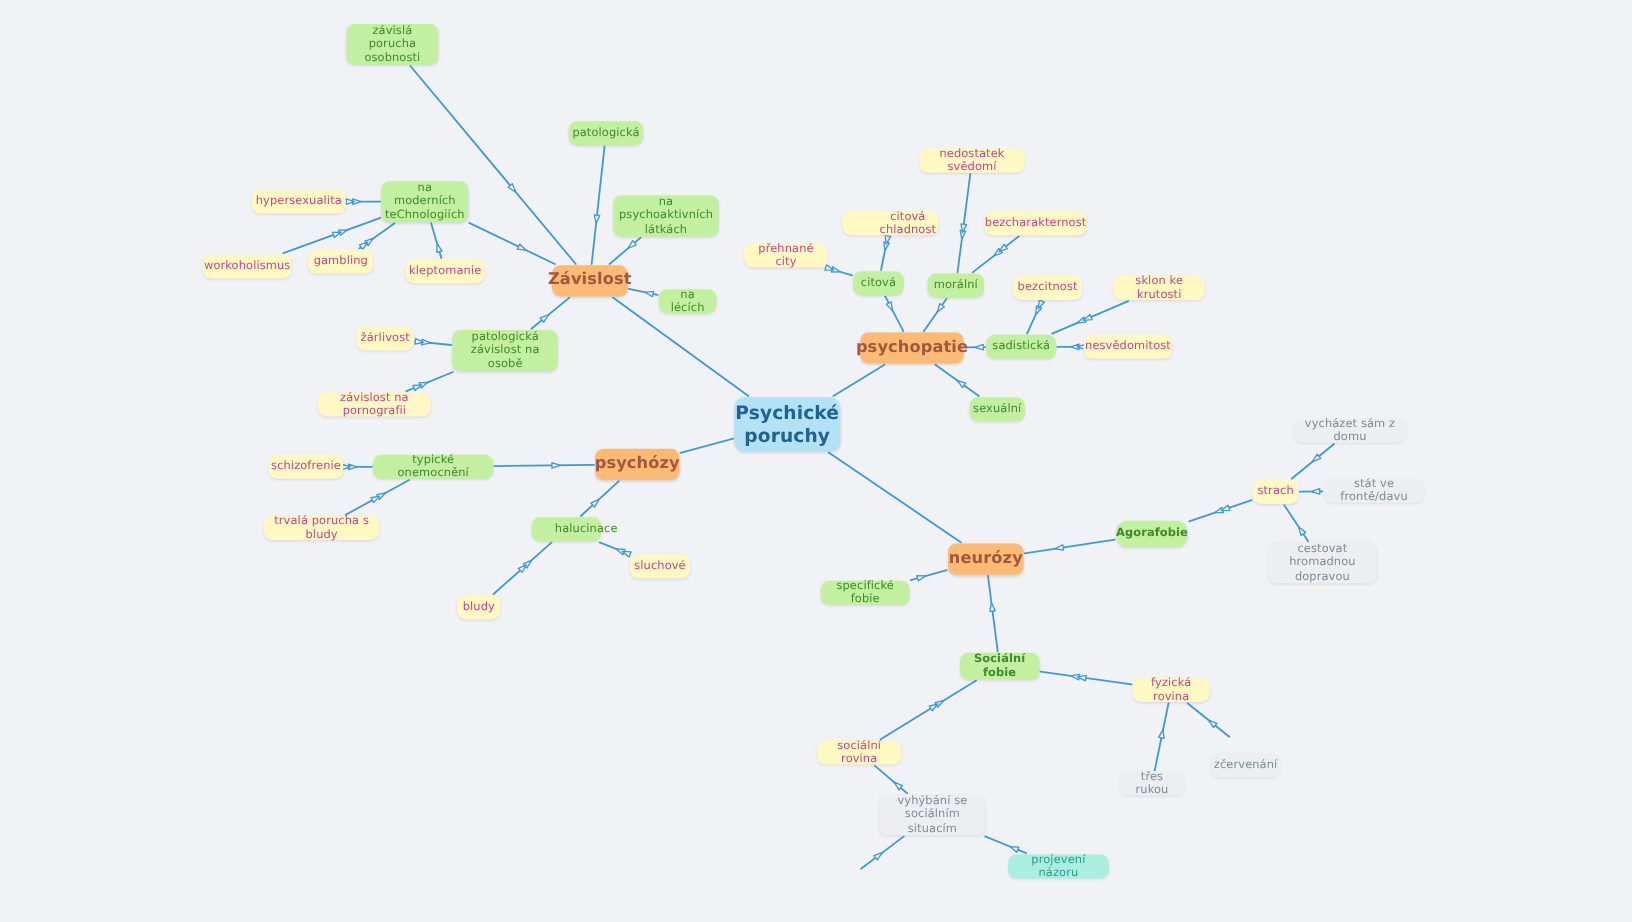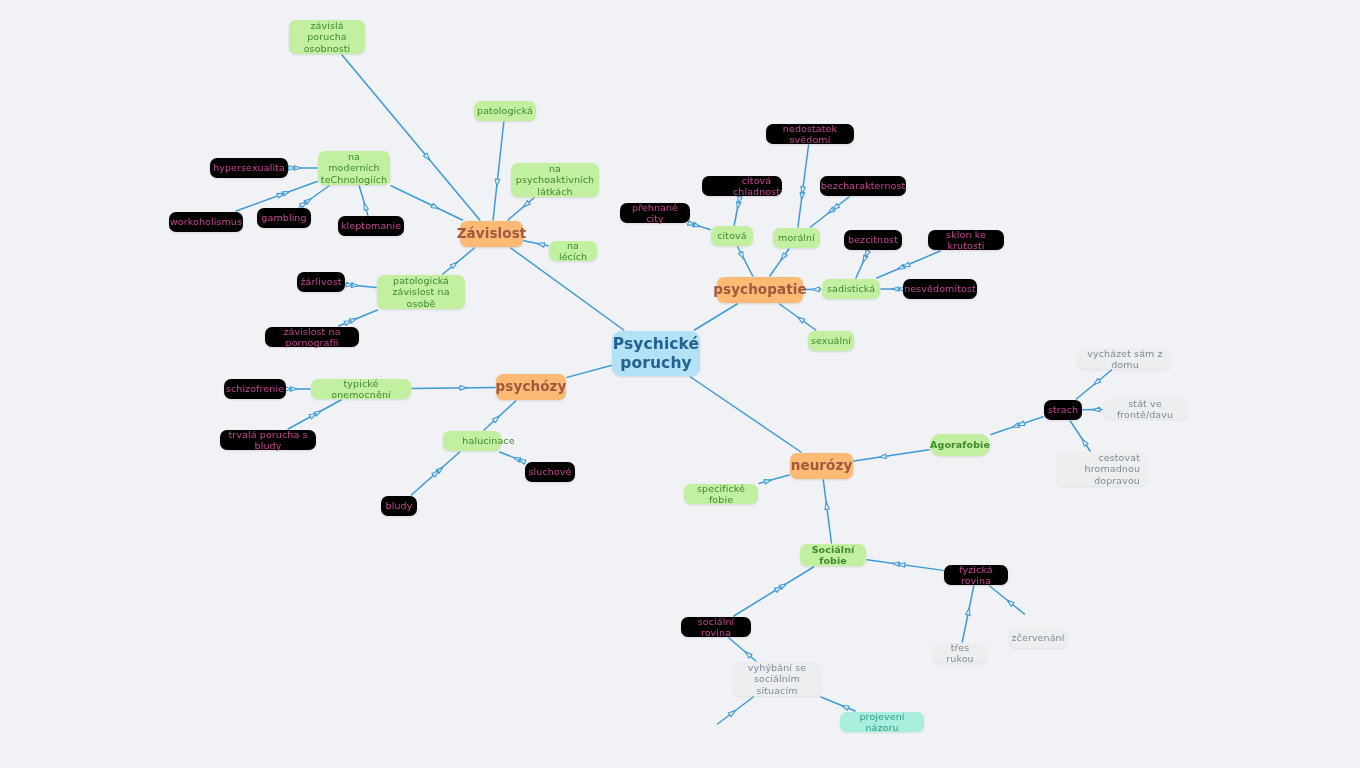--- a/index.html
+++ b/index.html
@@ -40,21 +40,21 @@
     font-weight:bold;font-size:13.5px;
     box-shadow:0 1px 2px rgba(120,80,60,.18);
   }
   .t-green{
     background:#c2efa0;color:#3f8a2a;
     font-size:9.5px;
     box-shadow:0 1px 2px rgba(80,120,60,.18);
   }
   .t-green.bold{font-weight:bold;}
   .t-pink{
-    background:#000000;color:#c2468f;
+    background:#fef9c3;color:#c2468f;
     font-size:9.5px;
     box-shadow:0 1px 2px rgba(140,70,110,.16);
   }
   .t-grey{
     background:#eceef0;color:#7d8b99;
     font-size:9.5px;
     box-shadow:0 1px 2px rgba(100,110,120,.12);
   }
   .t-teal{
     background:#aaeede;color:#2d9b8a;
@@ -308,21 +308,21 @@
     <div class="node t-green" style="left: 311px; top: 379px; width: 100px; height: 20px;">typické onemocnění</div>
     <div class="node t-pink" style="left: 220px; top: 430px; width: 96px; height: 20px;">trvalá porucha s bludy</div>
     <div class="node t-green" style="left: 443px; top: 431px; width: 58px; height: 20px; padding-left: 40px;">halucinace</div>
     <div class="node t-pink" style="left: 525px; top: 462px; width: 50px; height: 20px;">sluchové</div>
     <div class="node t-pink" style="left: 381px; top: 496px; width: 36px; height: 20px;">bludy</div>
     <div class="node t-green" style="left: 684px; top: 484px; width: 74px; height: 20px;">specifické fobie</div>
     <div class="node t-green bold" style="left: 930px; top: 434px; width: 60px; height: 22px; border-radius: 10px;">Agorafobie</div>
     <div class="node t-pink" style="left: 1044px; top: 400px; width: 38px; height: 20px;">strach</div>
     <div class="node t-grey" style="left: 1078px; top: 349px; width: 94px; height: 20px;">vycházet sám z domu</div>
     <div class="node t-grey" style="left: 1103px; top: 399px; width: 84px; height: 20px;">stát ve frontě/davu</div>
-    <div class="node t-grey" style="left: 1057px; top: 452px; width: 90px; height: 34px; text-align: right;">cestovat hromadnou
+    <div class="node t-grey" style="left: 1057px; top: 452px; width: 90px; height: 34px;">cestovat hromadnou
 dopravou</div>
     <div class="node t-green bold" style="left: 800px; top: 544px; width: 66px; height: 22px;">Sociální fobie</div>
     <div class="node t-pink" style="left: 944px; top: 565px; width: 64px; height: 20px;">fyzická rovina</div>
     <div class="node t-pink" style="left: 681px; top: 617px; width: 70px; height: 20px;">sociální rovina</div>
     <div class="node t-grey" style="left: 933px; top: 643px; width: 54px; height: 20px;">třes rukou</div>
     <div class="node t-grey" style="left: 1009px; top: 628px; width: 58px; height: 20px;">zčervenání</div>
     <div class="node t-grey" style="left: 733px; top: 662px; width: 88px; height: 34px;">vyhýbání se
 sociálním situacím</div>
     <div class="node t-teal" style="left: 676px; top: 725px; width: 54px; height: 20px; margin-top: 44px;">styk s lidmi</div>
     <div class="node t-teal" style="left: 840px; top: 712px; width: 84px; height: 20px;">projevení názoru</div>

